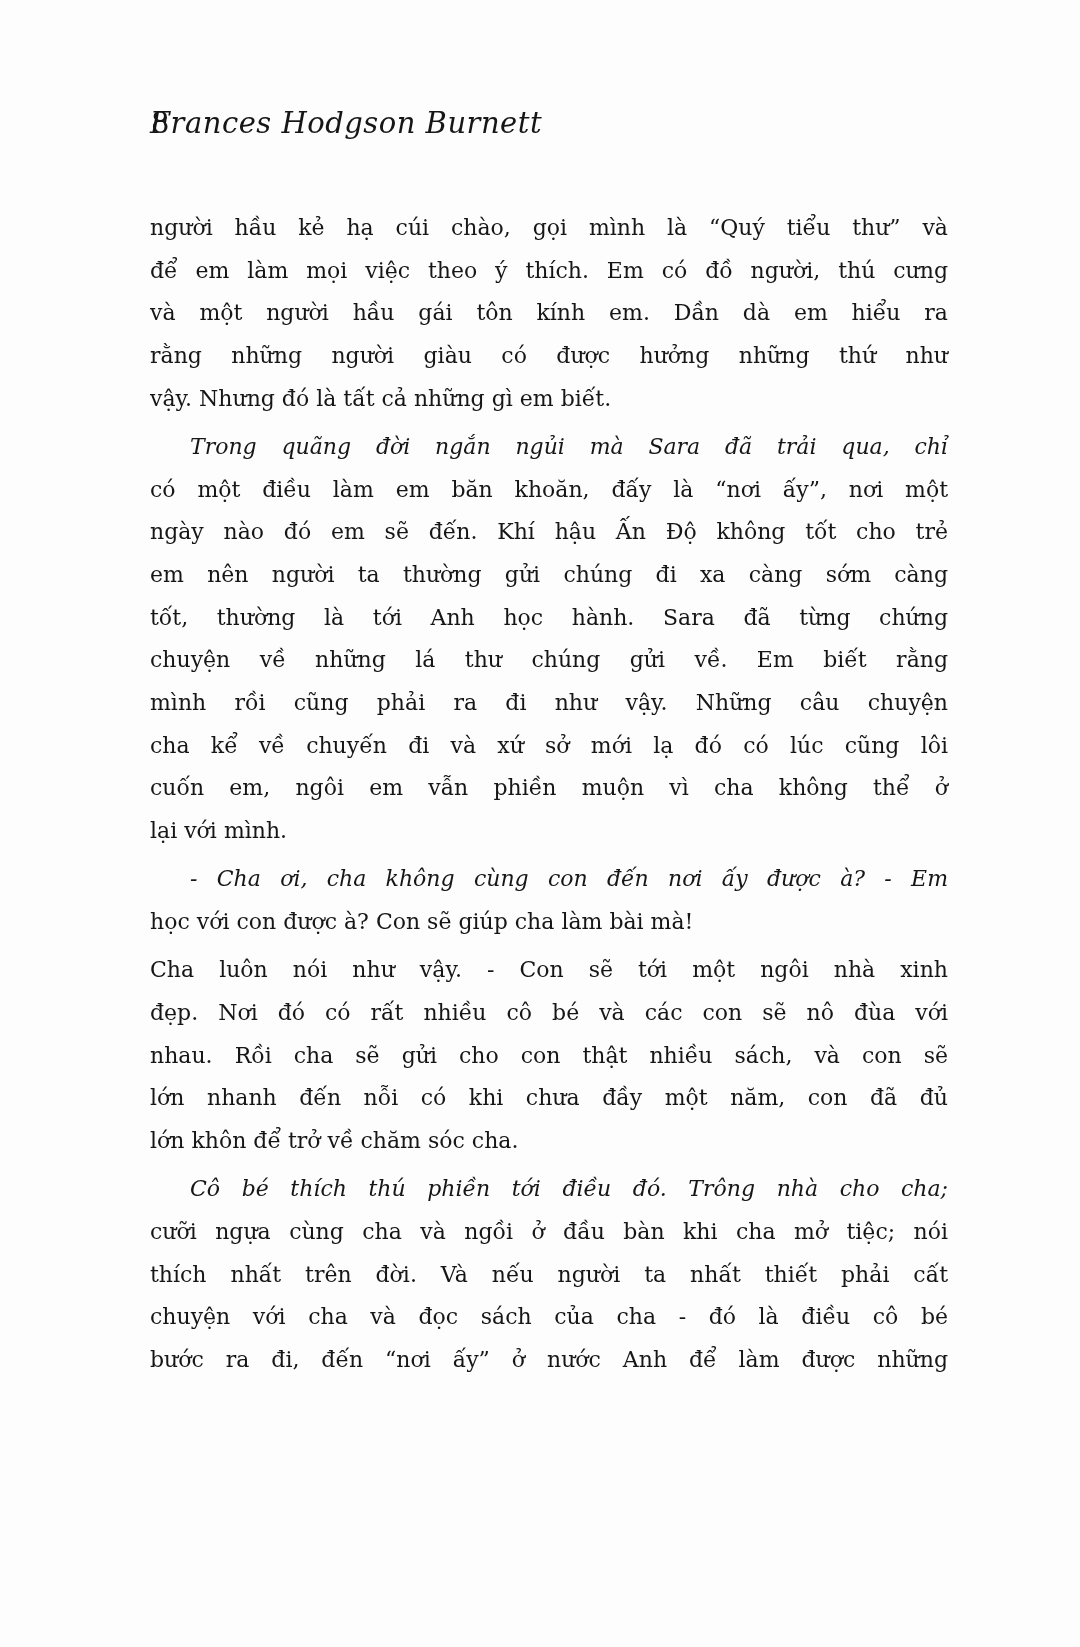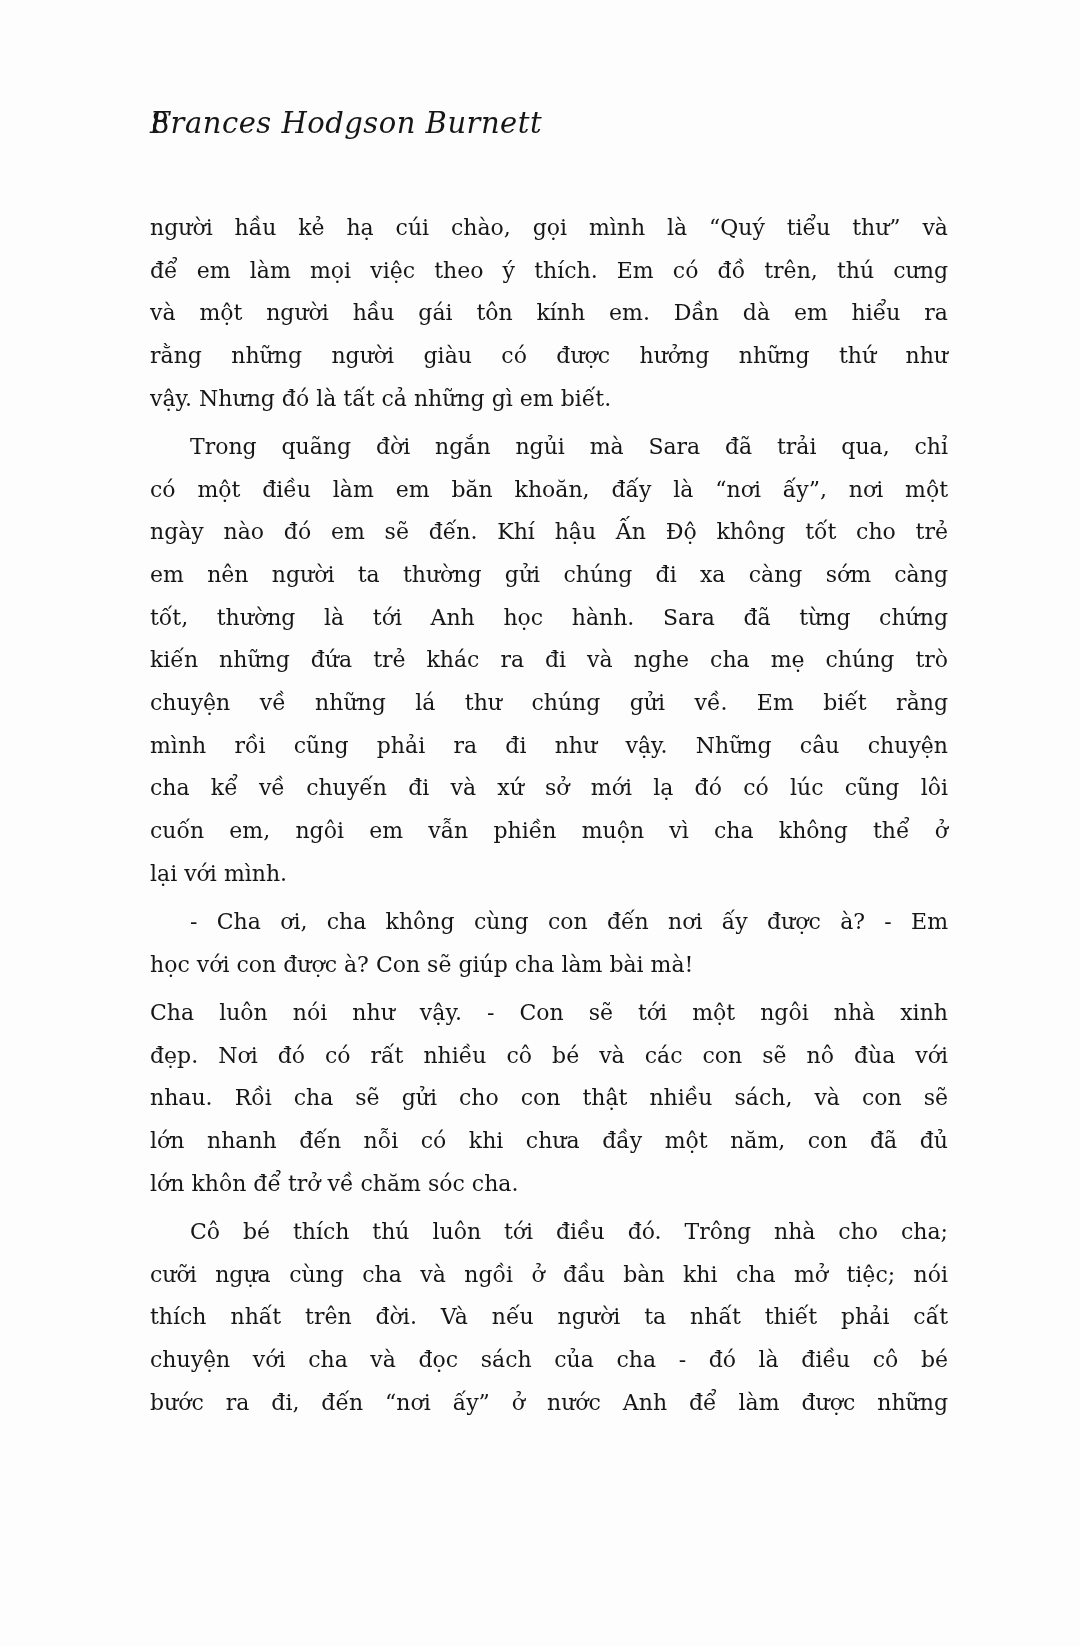--- a/index.html
+++ b/index.html
@@ -45,64 +45,63 @@
     line-height: 42.7px;
   }
   .para { margin: 0; }
   .para + .para { margin-top: 5.5px; }
   .line {
     height: 42.7px;
     text-align: justify;
     text-align-last: justify;
     white-space: normal;
   }
-  .line.indent { text-indent: 40px; }
+  .line.indent { text-indent: 40px; font-style: italic; }
   .line.last { text-align-last: left; }
 </style>
 </head>
 <body>
 
 <div class="page" style="--paper: #fdfdfd; --ink: #161616;">
   <div class="running-head">
     <span class="page-number">8</span>
     <div class="running-title">Frances Hodgson Burnett</div>
   </div>
   <div class="body-text" id="body-text">
       <div class="para">
         <div class="line">người hầu kẻ hạ cúi chào, gọi mình là “Quý tiểu thư” và</div>
-        <div class="line">để em làm mọi việc theo ý thích. Em có đồ trên, thú cưng</div>
+        <div class="line">để em làm mọi việc theo ý thích. Em có đồ người, thú cưng</div>
         <div class="line">và một người hầu gái tôn kính em. Dần dà em hiểu ra</div>
         <div class="line">rằng những người giàu có được hưởng những thứ như</div>
         <div class="line last">vậy. Nhưng đó là tất cả những gì em biết.</div>
       </div>
       <div class="para">
         <div class="line indent">Trong quãng đời ngắn ngủi mà Sara đã trải qua, chỉ</div>
         <div class="line">có một điều làm em băn khoăn, đấy là “nơi ấy”, nơi một</div>
         <div class="line">ngày nào đó em sẽ đến. Khí hậu Ấn Độ không tốt cho trẻ</div>
         <div class="line">em nên người ta thường gửi chúng đi xa càng sớm càng</div>
         <div class="line">tốt, thường là tới Anh học hành. Sara đã từng chứng</div>
-        <div class="line">kiến những đứa trẻ khác ra đi và nghe cha mẹ chúng trò</div>
         <div class="line">chuyện về những lá thư chúng gửi về. Em biết rằng</div>
         <div class="line">mình rồi cũng phải ra đi như vậy. Những câu chuyện</div>
         <div class="line">cha kể về chuyến đi và xứ sở mới lạ đó có lúc cũng lôi</div>
         <div class="line">cuốn em, ngôi em vẫn phiền muộn vì cha không thể ở</div>
         <div class="line last">lại với mình.</div>
       </div>
       <div class="para">
         <div class="line indent">- Cha ơi, cha không cùng con đến nơi ấy được à? - Em</div>
         <div class="line last">học với con được à? Con sẽ giúp cha làm bài mà!</div>
       </div>
       <div class="para">
         <div class="line">Cha luôn nói như vậy. - Con sẽ tới một ngôi nhà xinh</div>
         <div class="line">đẹp. Nơi đó có rất nhiều cô bé và các con sẽ nô đùa với</div>
         <div class="line">nhau. Rồi cha sẽ gửi cho con thật nhiều sách, và con sẽ</div>
         <div class="line">lớn nhanh đến nỗi có khi chưa đầy một năm, con đã đủ</div>
         <div class="line last">lớn khôn để trở về chăm sóc cha.</div>
       </div>
       <div class="para">
-        <div class="line indent">Cô bé thích thú luôn tới điều đó. Trông nhà cho cha;</div>
+        <div class="line indent">Cô bé thích thú phiền tới điều đó. Trông nhà cho cha;</div>
         <div class="line">cưỡi ngựa cùng cha và ngồi ở đầu bàn khi cha mở tiệc; nói</div>
         <div class="line">thích nhất trên đời. Và nếu người ta nhất thiết phải cất</div>
         <div class="line">chuyện với cha và đọc sách của cha - đó là điều cô bé</div>
         <div class="line">bước ra đi, đến “nơi ấy” ở nước Anh để làm được những</div>
       </div>
     </div>
 </div>
 
 </body></html>

